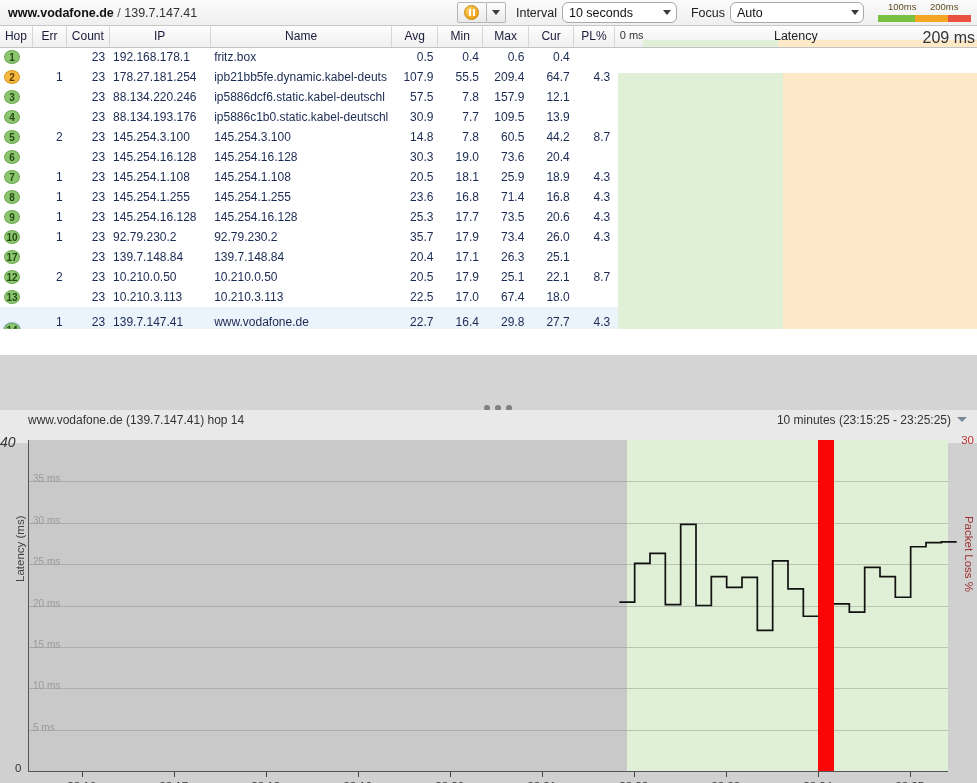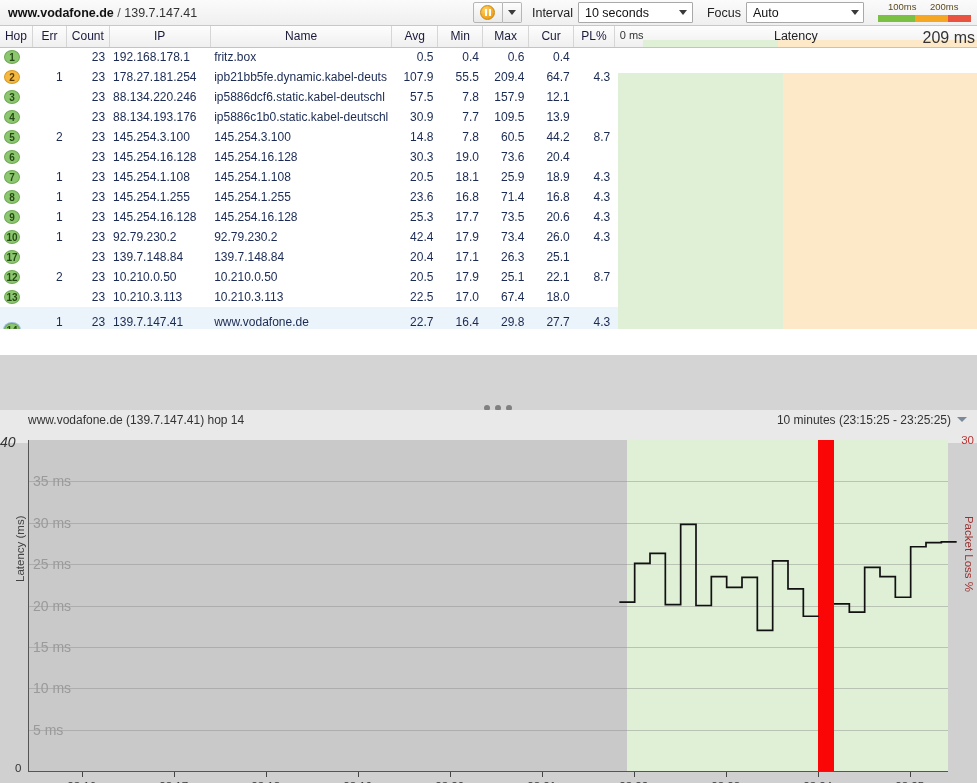--- a/index.html
+++ b/index.html
@@ -47,27 +47,27 @@
   .pause-ico::after  { left: 8px; }
   .pause-drop {
     width: 19px; height: 21px; border: 1px solid #b6b6b6; border-left: none;
     background: linear-gradient(#fdfdfd,#eaeaea);
     border-radius: 0 2px 2px 0; display:flex; align-items:center; justify-content:center;
   }
   .caret { width:0;height:0;border-left:4px solid transparent;border-right:4px solid transparent;border-top:5px solid #3a3a3a; }
   .tb-label { font-size: 12.5px; color: #222; margin-right: 5px; }
   .combo {
     height: 21px; border: 1px solid #a9a9a9; background: #fff;
-    display: flex; align-items: center; border-radius: 1px;
+    display: flex; align-items: center; border-radius: 6px;
     margin-right: 14px;
   }
   .combo .val { padding: 0 6px; font-size: 12.5px; color: #111; white-space: nowrap; flex:1; }
   .combo .arrow { width: 17px; display:flex;align-items:center;justify-content:center;height:100%; }
   #interval-combo { width: 115px; }
-  #focus-combo { width: 118px; gap: 16px; }
+  #focus-combo { width: 134px; gap: 16px; }
   .legend-scale { margin-right: 6px; width: 93px; position: relative; height: 26px; }
   .legend-ticks { position:absolute; top:1px; left:0; width:100%; height:12px; }
   .legend-ticks span { position:absolute; font-size:9.5px; color:#5a4a1e; }
   .legend-bar { position:absolute; bottom:4px; left:0; width:93px; height:7px; display:flex; }
   .legend-bar i { display:block; height:100%; }
 
   
   .hop-panel { position: absolute; left:0; top:26px; width:977px; height:303px; background:#fff; }
   table.hops { border-collapse: collapse; width: 977px; table-layout: fixed; }
   table.hops th {
@@ -138,21 +138,21 @@
   .y2title { position:absolute; right:2px; top:160px; font-size:11.5px; color:#9c3030;
              transform: rotate(90deg); transform-origin: right top; white-space:nowrap; }
   .y2top { position:absolute; right:3px; top:2px; font-size:11.5px; color:#b33; }
 
   .plot { position:absolute; left:28px; top:8px; width:920px; height:332px;
           border-left:1px solid #555; border-bottom:1px solid #555; }
   .plot-grey { position:absolute; left:0; top:0; width:606px; height:331px; background:#c9c9c9; }
   .plot-green { position:absolute; left:606px; top:0; right:0; height:331px; background:#dff0d6; }
   .gridlines { position:absolute; inset:0; }
   .gridlines .gl { position:absolute; left:0; right:0; height:1px; background:rgba(140,140,140,.45); }
-  .gridlines .glab { position:absolute; left:4px; font-size:14px; color:#9a9a9a; }
+  .gridlines .glab { position:absolute; left:4px; font-size:10px; color:#9a9a9a; }
   .xticks { position:absolute; left:28px; top:340px; width:920px; height:22px; }
   .xticks .xt { position:absolute; top:8px; font-size:11.5px; color:#333; transform:translateX(-50%); white-space:nowrap; }
   .xticks .xtm { position:absolute; top:0; width:1px; height:5px; background:#444; }
   .redband { position:absolute; top:0; width:16px; height:331px; background:#fb0606; }
   svg.stepline { position:absolute; left:0; top:0; width:920px; height:331px; overflow:visible; }
 </style>
 </head>
 <body>
 
 <div id="app">
@@ -343,21 +343,21 @@
             <td class="c-cur num">20.6</td>
             <td class="c-pl num">4.3</td>
             <td class="c-lat"></td>
           </tr>
           <tr>
             <td class="c-hop"><span class="hop-badge">10</span></td>
             <td class="c-err num">1</td>
             <td class="c-count num">23</td>
             <td class="c-ip">92.79.230.2</td>
             <td class="c-name">92.79.230.2</td>
-            <td class="c-avg num">42.4</td>
+            <td class="c-avg num">35.7</td>
             <td class="c-min num">17.9</td>
             <td class="c-max num">73.4</td>
             <td class="c-cur num">26.0</td>
             <td class="c-pl num">4.3</td>
             <td class="c-lat"></td>
           </tr>
           <tr>
             <td class="c-hop"><span class="hop-badge">17</span></td>
             <td class="c-err num"></td>
             <td class="c-count num">23</td>

